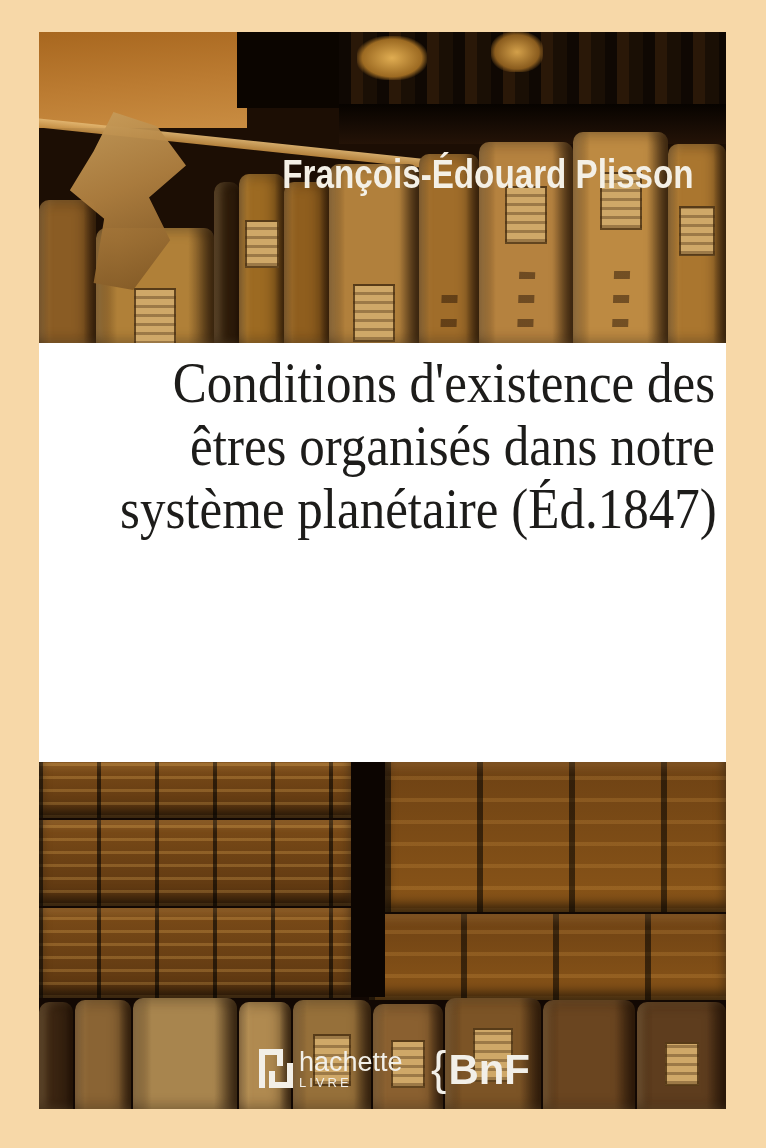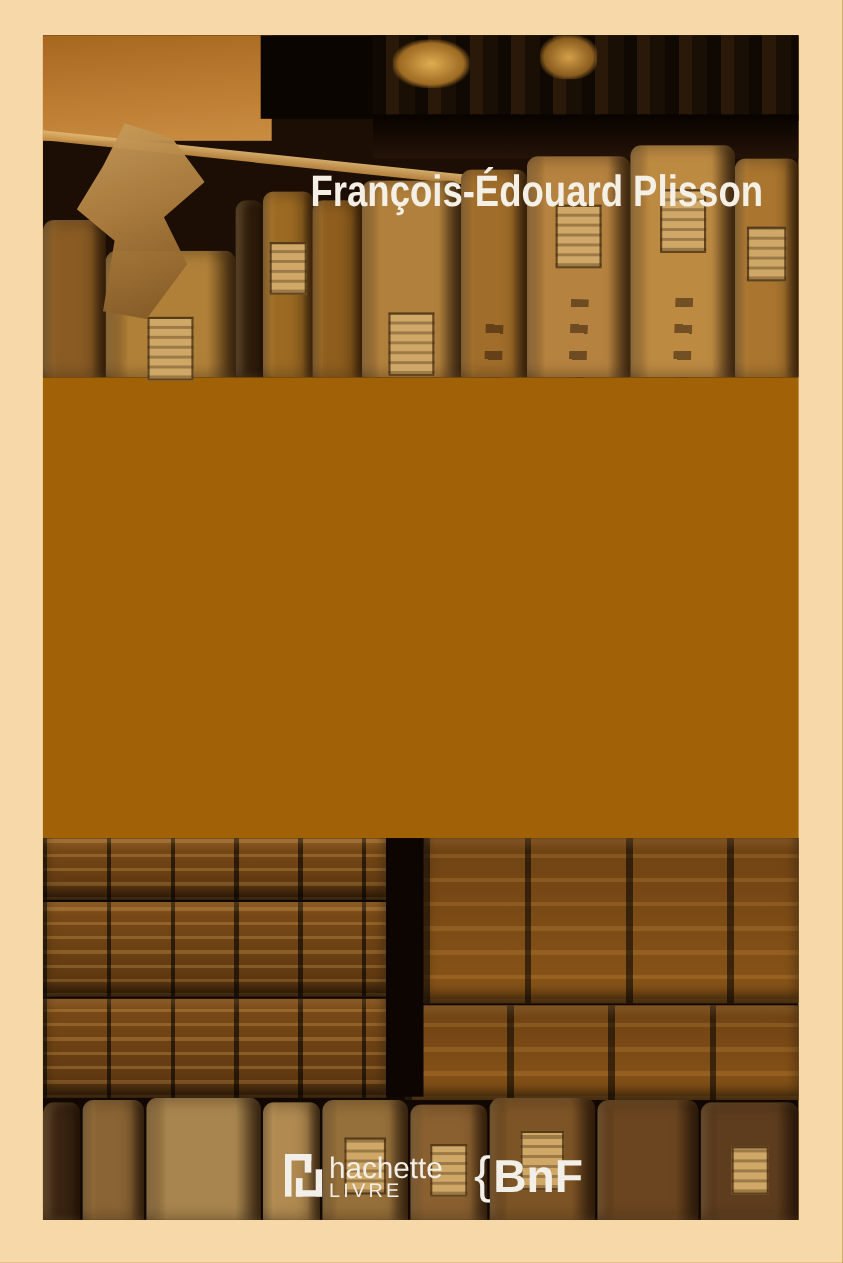--- a/index.html
+++ b/index.html
@@ -5,21 +5,21 @@
   html,body{margin:0;padding:0;}
   body{
     width:766px;height:1148px;
     background:#f7d8a8;
     position:relative;
     font-family:"Liberation Sans",sans-serif;
     overflow:hidden;
   }
   .cover{
     position:absolute;left:39px;top:32px;width:687px;height:1077px;
-    background:#a16207;overflow:hidden;
+    background:#4d7c0f;overflow:hidden;
   }
   
   .books-top{position:absolute;left:0;top:0;width:687px;height:311px;background:#1c0e04;}
   .plank{
     position:absolute;left:0;top:0;width:208px;height:96px;
     background:linear-gradient(175deg,#a8671f 0%,#bc7c32 55%,#c98d42 100%);
   }
   .black-gap{position:absolute;left:198px;top:0;width:140px;height:76px;background:#0b0500;}
   .top-right-strip{
     position:absolute;left:300px;top:0;width:387px;height:78px;
@@ -89,21 +89,21 @@
     background:
       repeating-linear-gradient(90deg,rgba(0,0,0,.55) 0 6px,transparent 6px 92px),
       repeating-linear-gradient(0deg,rgba(220,160,75,.2) 0 4px,transparent 4px 22px),
       linear-gradient(#6e4214,#8a5518);
   }
   .center-gap{position:absolute;left:312px;top:0;width:34px;height:235px;background:#0c0501;}
   .logos{position:absolute;left:220px;top:1014px;width:320px;height:84px;color:#f2efe8;}
   .hachette{position:absolute;left:0;top:3px;display:flex;align-items:flex-start;justify-content:center;}
   .hachette-text{margin-left:6px;}
   .hachette-name{font-size:27px;line-height:26px;font-weight:normal;}
-  .hachette-sub{font-size:18px;line-height:13px;letter-spacing:3px;margin-top:1px;}
+  .hachette-sub{font-size:13px;line-height:13px;letter-spacing:3px;margin-top:1px;}
   .bnf{position:absolute;left:172px;top:2px;display:flex;align-items:flex-start;}
   .bnf-brace{font-size:46px;line-height:40px;font-weight:normal;}
   .bnf-name{font-size:42px;line-height:44px;font-weight:bold;margin-left:2px;text-align:center;}
 </style>
 </head>
 <body>
 
 <div class="cover">
 
   <div class="books-top">
@@ -142,20 +142,25 @@
         </div>
         <div class="spine" style="left: 629px; top: 112px; width: 58px; height: 199px; background: linear-gradient(90deg, rgba(40, 20, 5, 0.5) 0%, transparent 18%, transparent 78%, rgba(30, 15, 4, 0.6) 100%), rgb(170, 118, 47);">
           <div class="book-label" style="top: 62px; width: 32px; height: 46px;"></div>
         </div>
       </div>
     <div class="torn-page"></div>
   </div>
 
   <div class="author">François-Édouard Plisson</div>
 
+  <div class="title-band">
+    <div class="title-line">Conditions d'existence des</div>
+    <div class="title-line">êtres organisés dans notre</div>
+    <div class="title-line">système planétaire (Éd.1847)</div>
+  </div>
 
   <div class="books-bottom">
     <div class="stack-row stack-left" style="left:0;top:0;width:312px;height:56px;"></div>
     <div class="stack-row stack-left" style="left:0;top:58px;width:312px;height:86px;"></div>
     <div class="stack-row stack-left" style="left:0;top:146px;width:312px;height:90px;"></div>
     <div class="stack-row stack-right" style="left:346px;top:0;width:341px;height:150px;"></div>
     <div class="stack-row stack-right" style="left:330px;top:152px;width:357px;height:86px;"></div>
     <div class="center-gap"></div>
     <div id="standing-spines">
         <div class="spine" style="left: 0px; top: 240px; width: 34px; height: 107px; background: linear-gradient(90deg, rgba(40, 20, 5, 0.5) 0%, transparent 18%, transparent 78%, rgba(30, 15, 4, 0.6) 100%), rgb(60, 38, 18);"></div>

